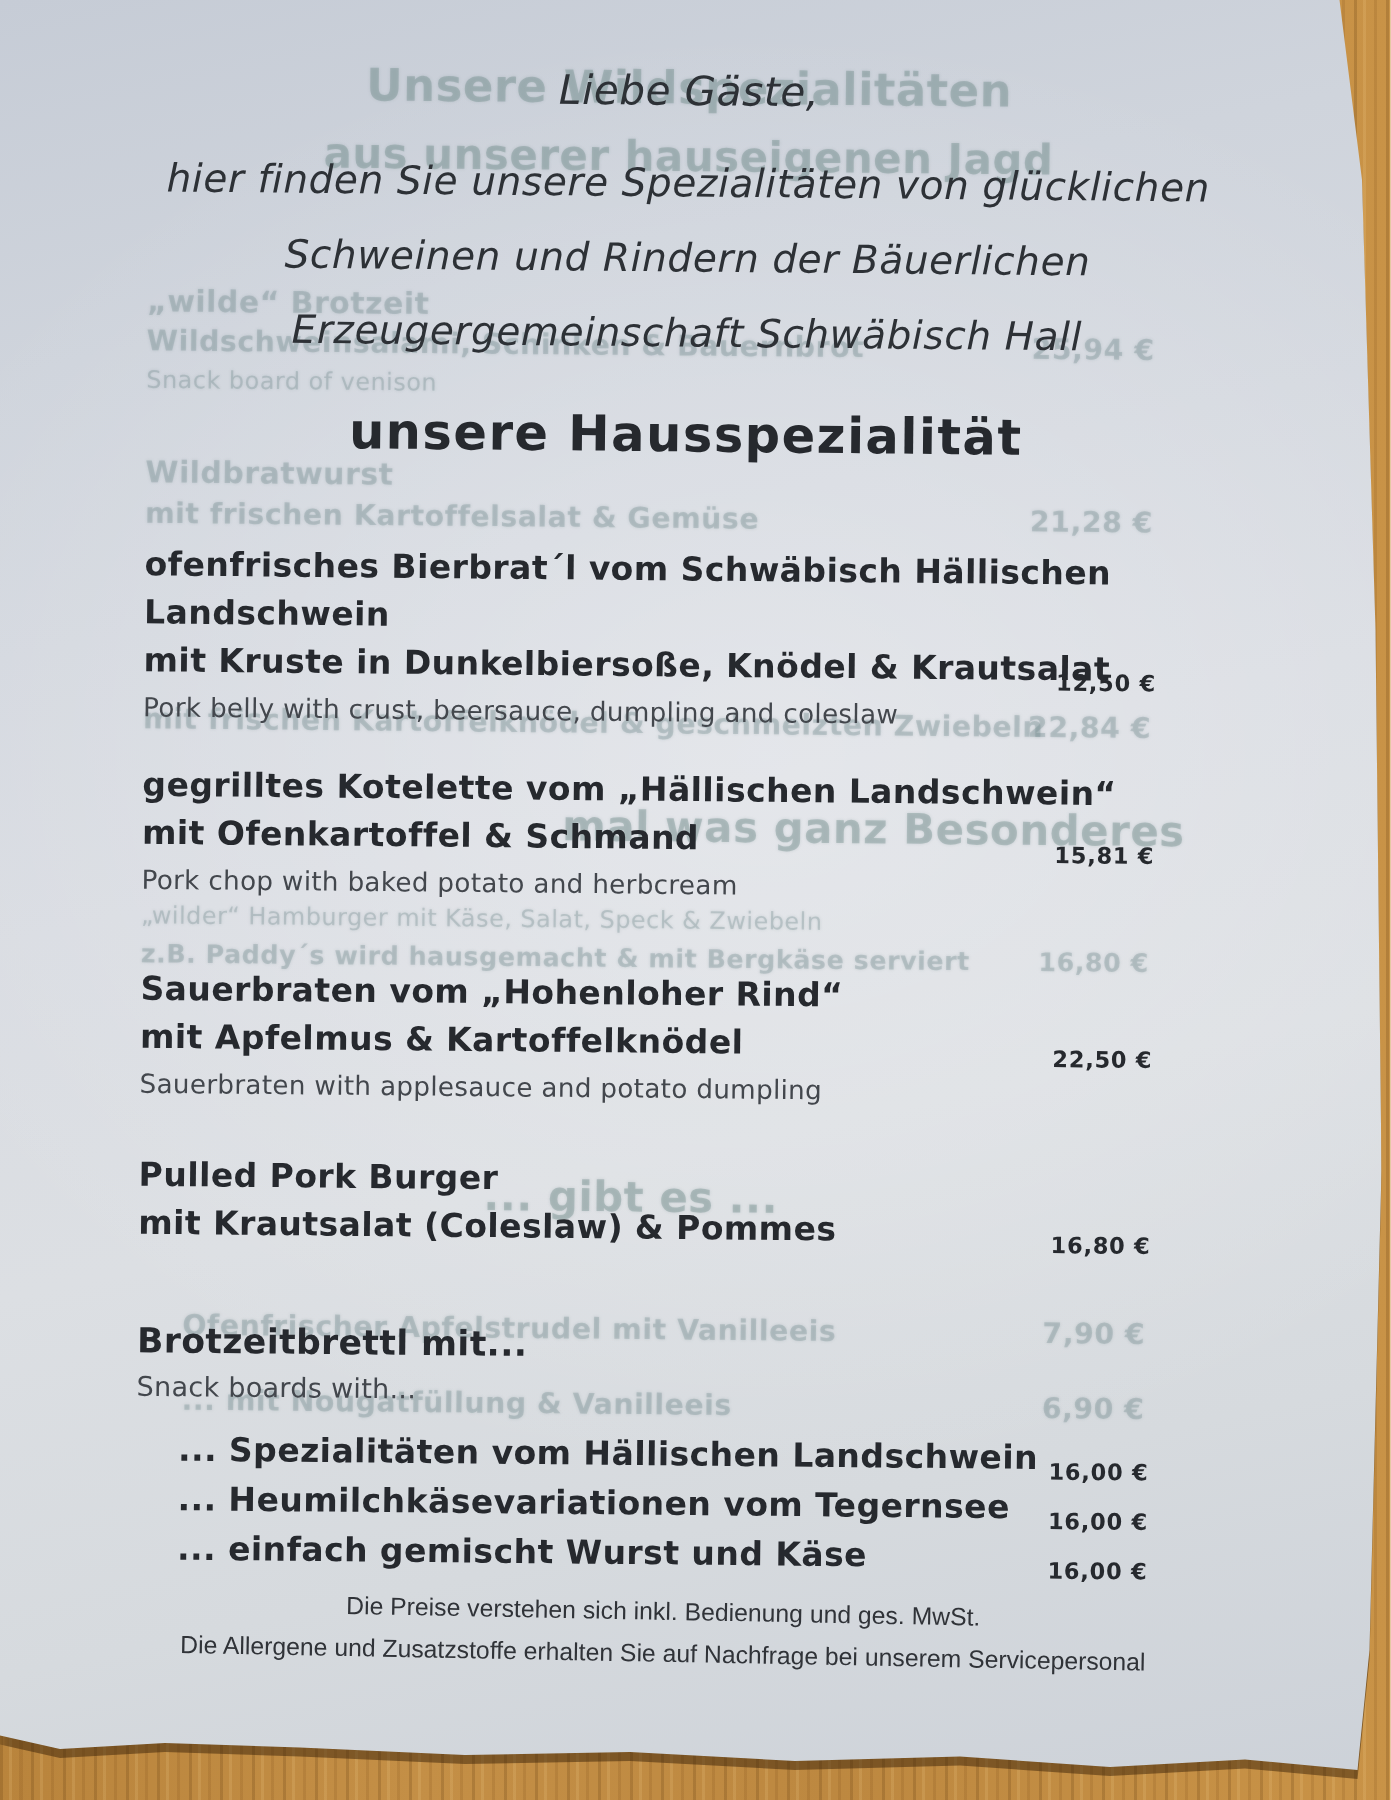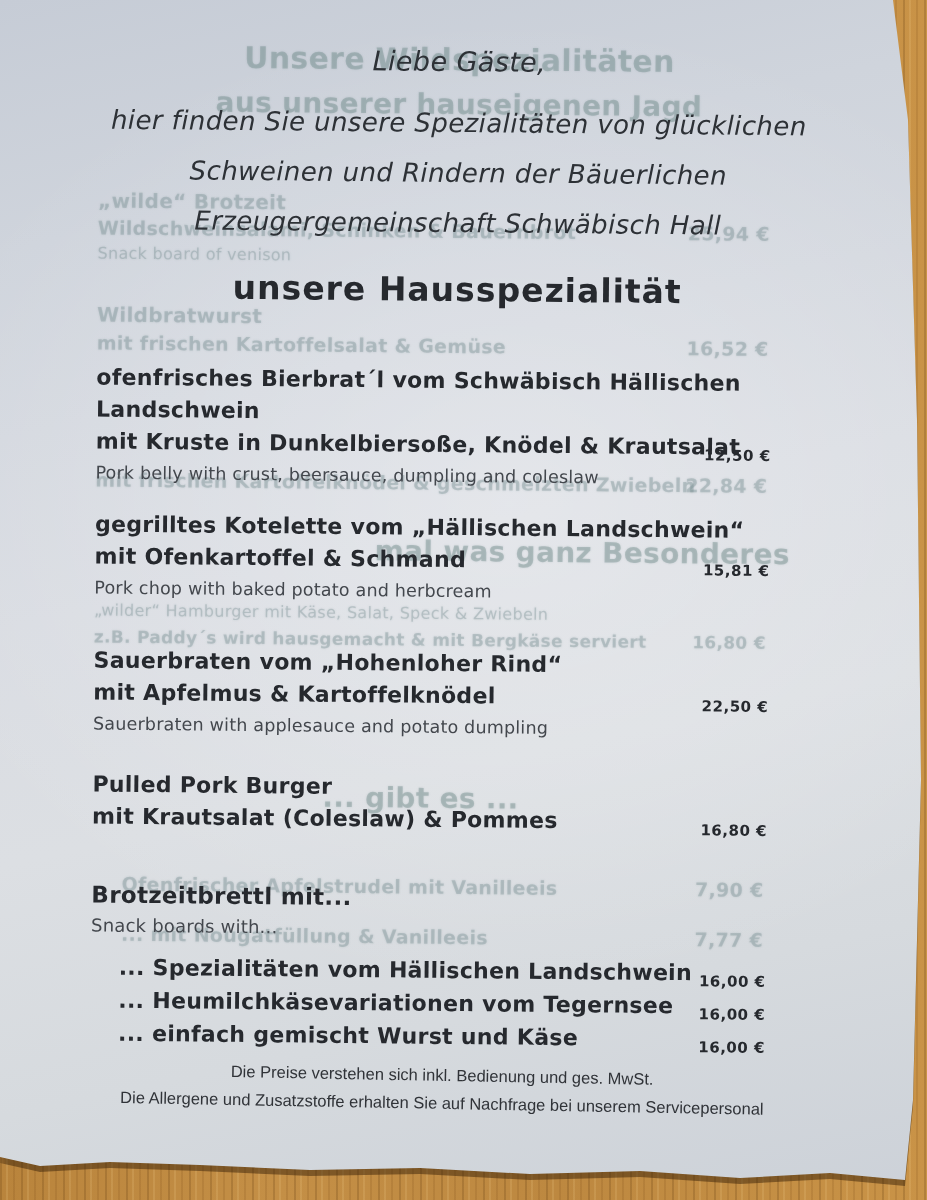--- a/index.html
+++ b/index.html
@@ -71,40 +71,40 @@
     <div class="ghost ghost-head center" style="top:88px;font-size:28px;">aus unserer hauseigenen Jagd</div>
     <div class="ghost" style="left:100px;top:192px;font-size:20px;">„wilde“ Brotzeit</div>
     <div class="ghost ghost-row" style="left:100px;top:220px;font-size:19px;">
       <span>Wildschweinsalami, Schinken &amp; Bauernbrot</span>
       <span class="gprice">25,94 €</span>
     </div>
     <div class="ghost" style="left:100px;top:247px;font-size:16px;font-weight:400;">Snack board of venison</div>
     <div class="ghost" style="left:100px;top:306px;font-size:20px;">Wildbratwurst</div>
     <div class="ghost ghost-row" style="left:100px;top:335px;font-size:19px;">
       <span>mit frischen Kartoffelsalat &amp; Gemüse</span>
-      <span class="gprice">16,52 €</span>
+      <span class="gprice">21,28 €</span>
     </div>
     <div class="ghost ghost-row" style="left:100px;top:472px;font-size:19px;">
       <span>mit frischen Kartoffelknödel &amp; geschmelzten Zwiebeln</span>
       <span class="gprice">22,84 €</span>
     </div>
     <div class="ghost ghost-head" style="left:380px;top:535px;font-size:28px;">mal was ganz Besonderes</div>
     <div class="ghost" style="left:100px;top:604px;font-size:16px;font-weight:400;">„wilder“ Hamburger mit Käse, Salat, Speck &amp; Zwiebeln</div>
     <div class="ghost ghost-row" style="left:100px;top:630px;font-size:17px;">
       <span>z.B. Paddy´s wird hausgemacht &amp; mit Bergkäse serviert</span>
       <span class="gprice">16,80 €</span>
     </div>
     <div class="ghost ghost-head" style="left:330px;top:782px;font-size:28px;">... gibt es ...</div>
     <div class="ghost ghost-row" style="left:130px;top:876px;font-size:19px;width:642px;">
       <span>Ofenfrischer Apfelstrudel mit Vanilleeis</span>
       <span class="gprice">7,90 €</span>
     </div>
     <div class="ghost ghost-row" style="left:130px;top:926px;font-size:19px;width:642px;">
       <span>... mit Nougatfüllung &amp; Vanilleeis</span>
-      <span class="gprice">7,77 €</span>
+      <span class="gprice">6,90 €</span>
     </div>
   </div>
 
   <div class="line center script" style="top:46px;font-size:27px;">Liebe Gäste,</div>
   <div class="line center script" style="top:108px;font-size:26px;">hier finden Sie unsere Spezialitäten von glücklichen</div>
   <div class="line center script" style="top:158px;font-size:26px;">Schweinen und Rindern der Bäuerlichen</div>
   <div class="line center script" style="top:208px;font-size:26px;">Erzeugergemeinschaft Schwäbisch Hall</div>
 
   <div class="line center title" style="top:270px;">unsere Hausspezialität</div>
 

